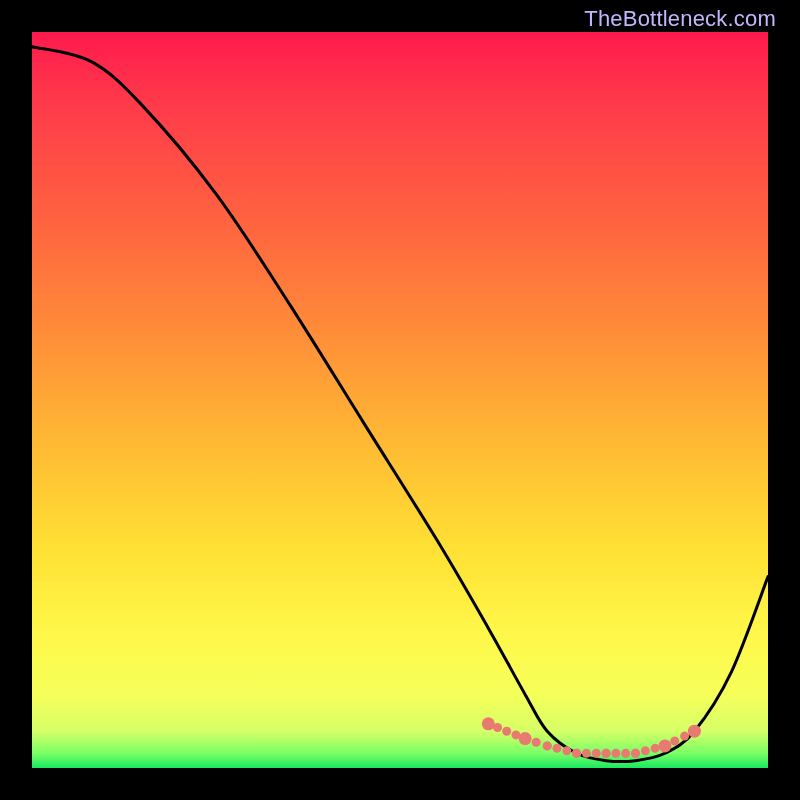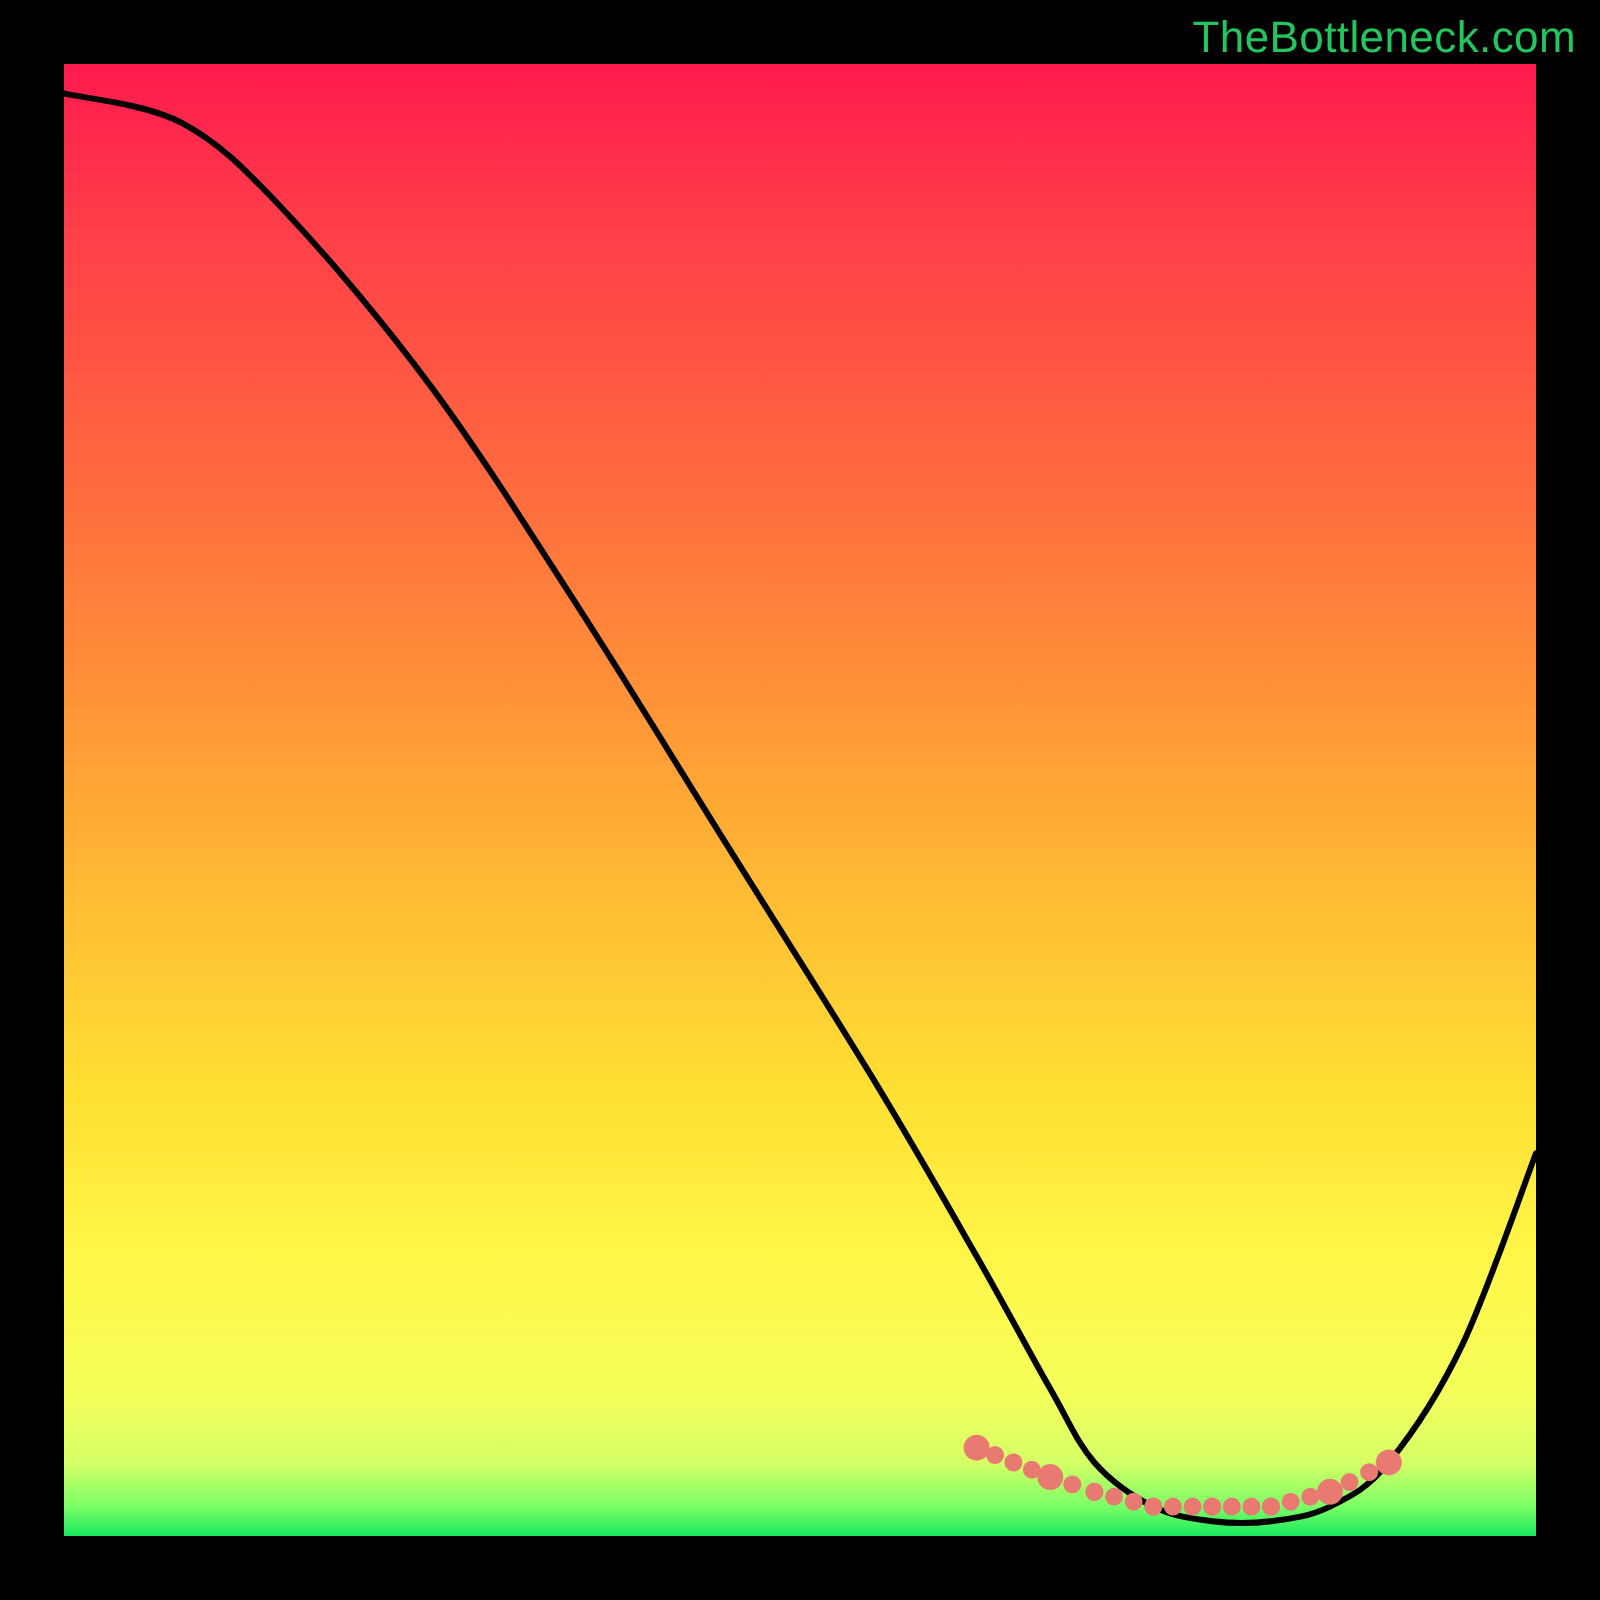--- a/index.html
+++ b/index.html
@@ -37,22 +37,22 @@
       #fff84a 82%,
       #f6ff5a 90%,
       #d6ff66 95%,
       #7bff66 98%,
       #18e860 100%
     );
   }
   .attribution {
     position: absolute;
     top: 6px;
-    right: 12px;
-    color: #22c55e;
+    right: 24px;
+    color: #c4b5fd;
     font-size: 22px;
     font-weight: 500;
     letter-spacing: 0.2px;
     user-select: none;
   }
   svg.curve {
     position: absolute;
     left: 0;
     top: 0;
     width: 736px;

